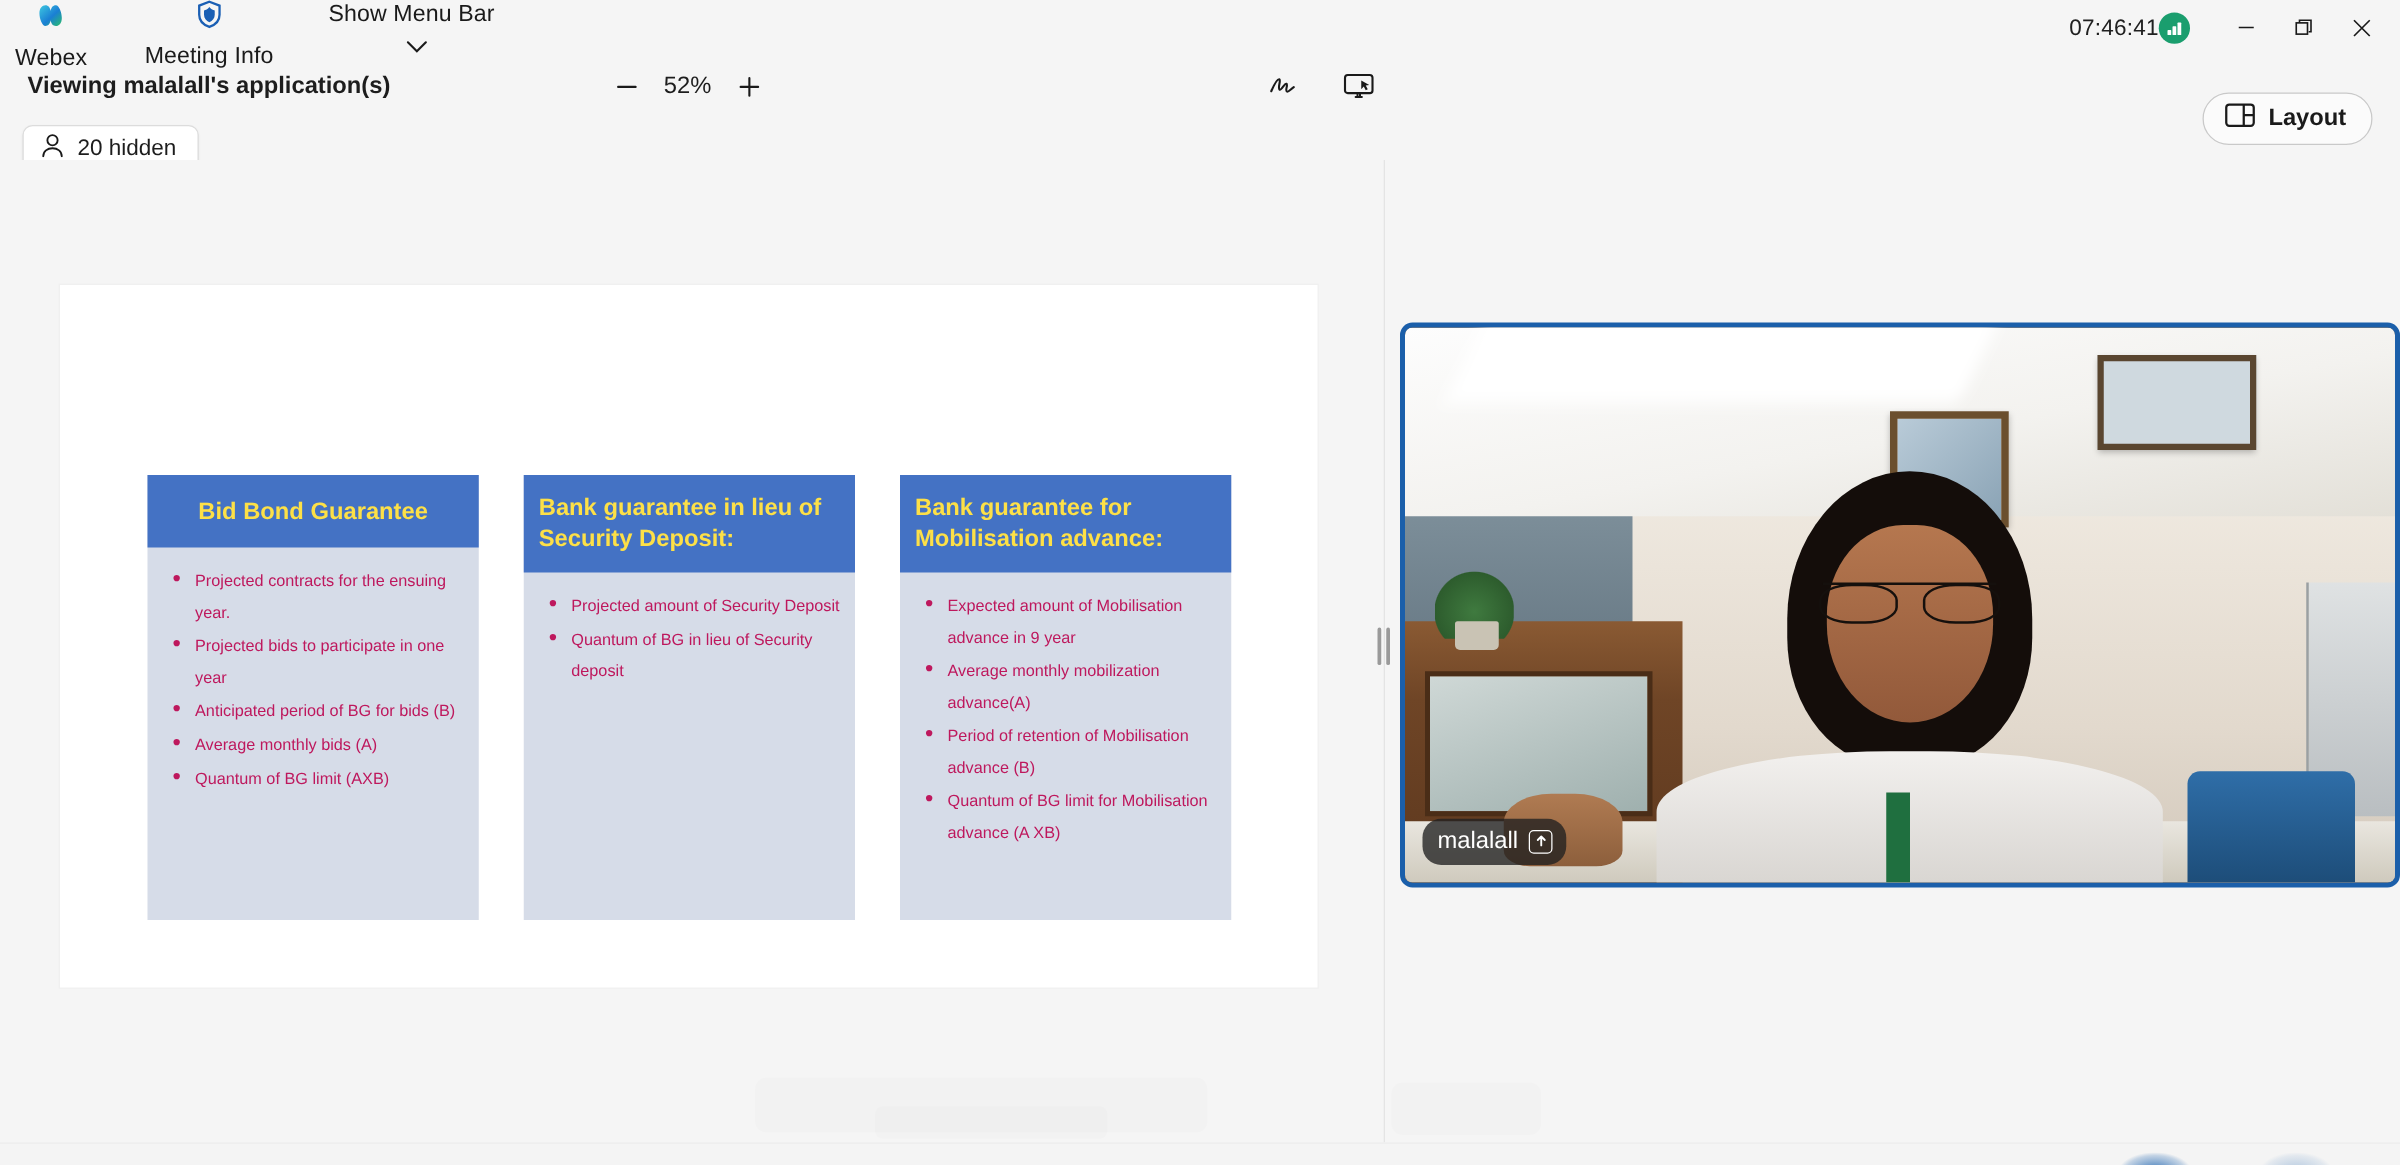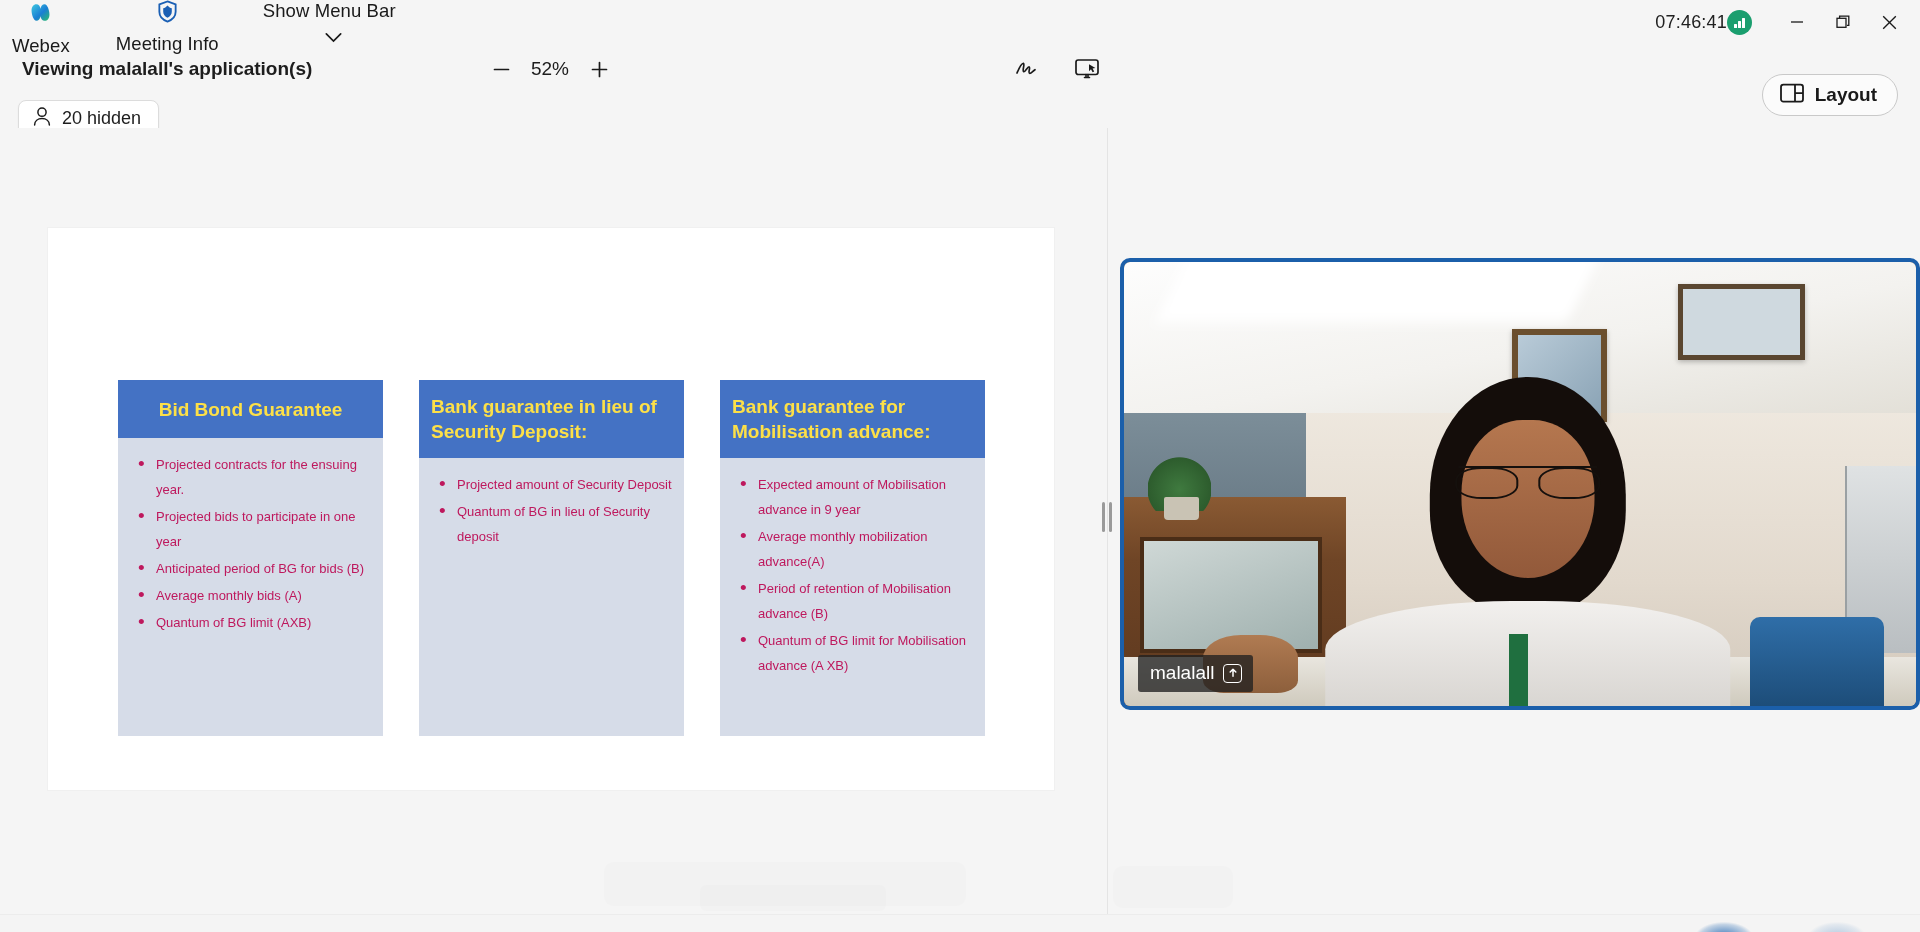--- a/index.html
+++ b/index.html
@@ -175,21 +175,21 @@
     transform: translateX(-50%); background: linear-gradient(180deg,#f2f0ee,#d9d6d2);
     border-radius: 46% 46% 0 0;}
   .v-lanyard { position:absolute; left:44%; bottom:0; width:6%; height:22%;
     background:#1f6f3f; }
   .v-hand { position:absolute; left:10%; bottom:3%; width:12%; height:13%;
     background: linear-gradient(180deg,#b07b52,#8d5f3c); border-radius:40% 40% 22% 22%;}
   .name-pill {
     position: absolute; left: 14px; bottom: 14px;
     display: flex; align-items: center; gap: 9px;
     background: rgba(32,32,32,.78); color: #fff;
-    border-radius: 3px; padding: 7px 11px 8px 12px;
+    border-radius: 15px; padding: 7px 11px 8px 12px;
     font-size: 19px;
   }
   .share-ic { width: 19px; height: 19px; border: 1.8px solid #fff; border-radius: 4px;
     display:flex; align-items:center; justify-content:center; }
 
   
   .ghostbar {
     position: absolute; left: 604px; top: 862px; width: 362px; height: 44px;
     background: rgba(0,0,0,.012); border-radius: 9px;
   }

